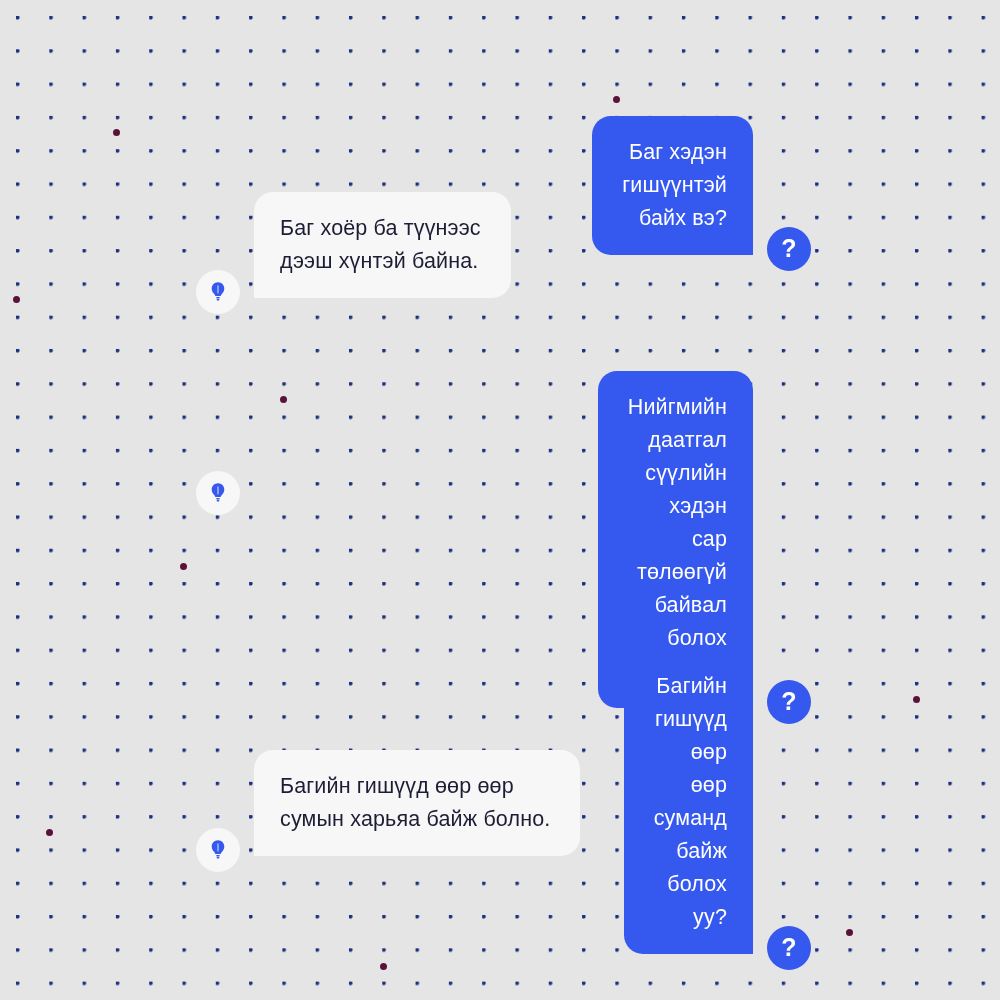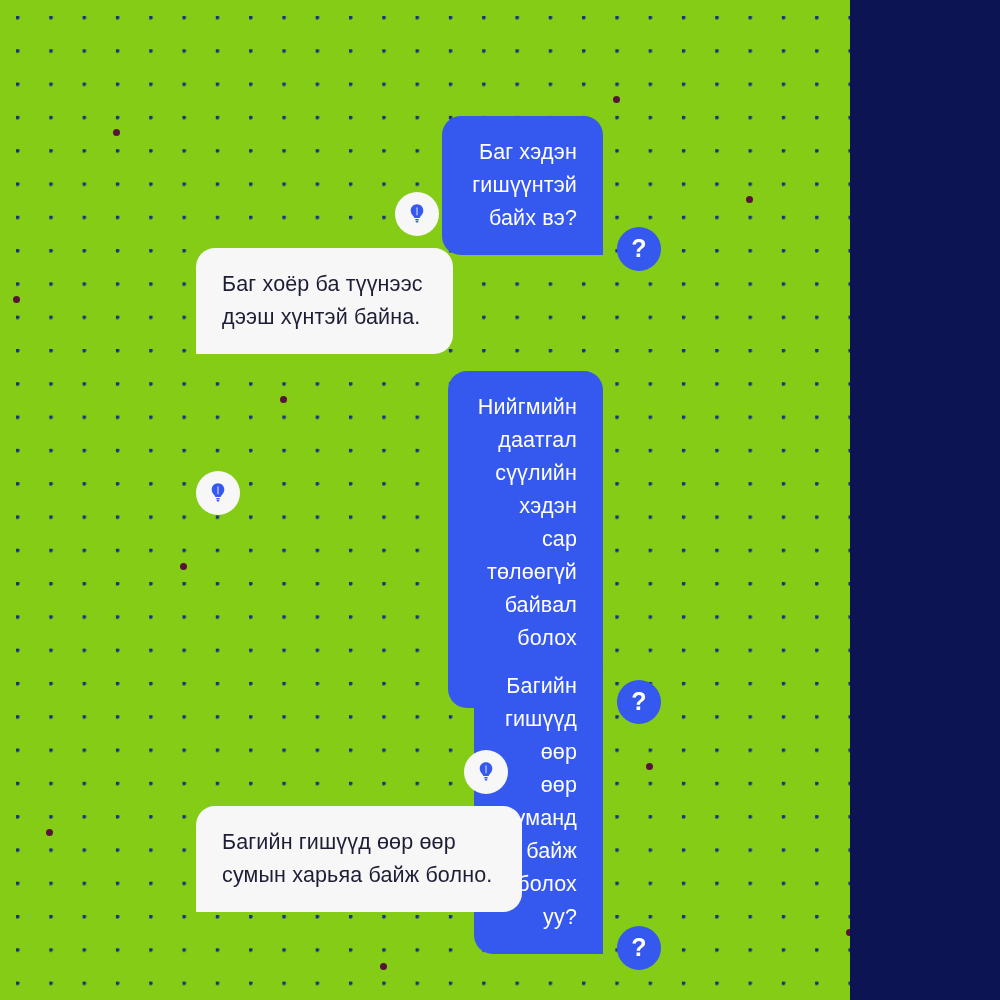--- a/index.html
+++ b/index.html
@@ -11,23 +11,23 @@
     width: 1000px;
     height: 1000px;
     overflow: hidden;
     font-family: "Liberation Sans", "DejaVu Sans", sans-serif;
     background: #0c1453;
   }
 
   
   #chat-canvas {
     position: relative;
-    width: 850px;
+    width: 1000px;
     height: 1000px;
-    background-color: #84cc16;
+    background-color: #e5e5e5;
     overflow: hidden;
   }
   .dot-layer {
     position: absolute;
     inset: 0;
     background-image:
       radial-gradient(circle at 1.5px 1.5px, #1e3180 1.5px, rgba(30,49,128,0) 2.6px);
     background-size: 33.3px 33.3px;
     background-position: 16px 16px;
     pointer-events: none;
@@ -51,23 +51,22 @@
   .msg-row {
     position: absolute;
     display: flex;
     align-items: flex-end;
   }
   .msg-row.question {
     flex-direction: row;
     justify-content: flex-end;
   }
   .msg-row.answer {
-    flex-direction: column;
+    flex-direction: row;
     justify-content: flex-start;
-    gap: 28px;
   }
 
   
   .bubble {
     position: relative;
     box-sizing: border-box;
     font-size: 21.5px;
     line-height: 33px;
     letter-spacing: 0.15px;
     white-space: pre-wrap;

